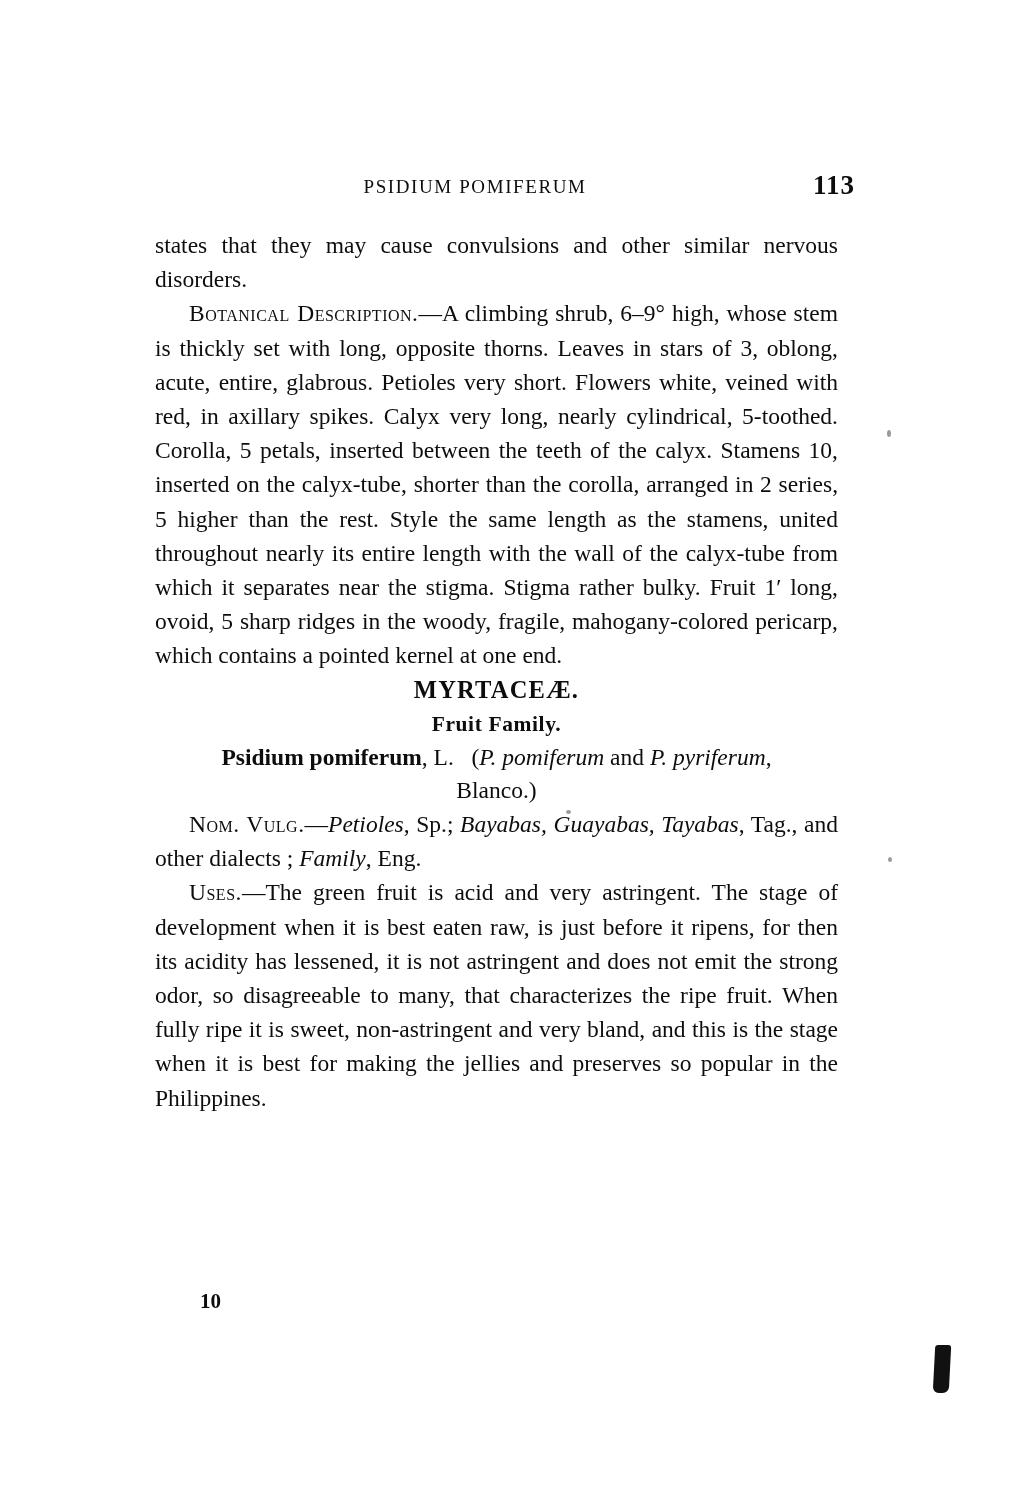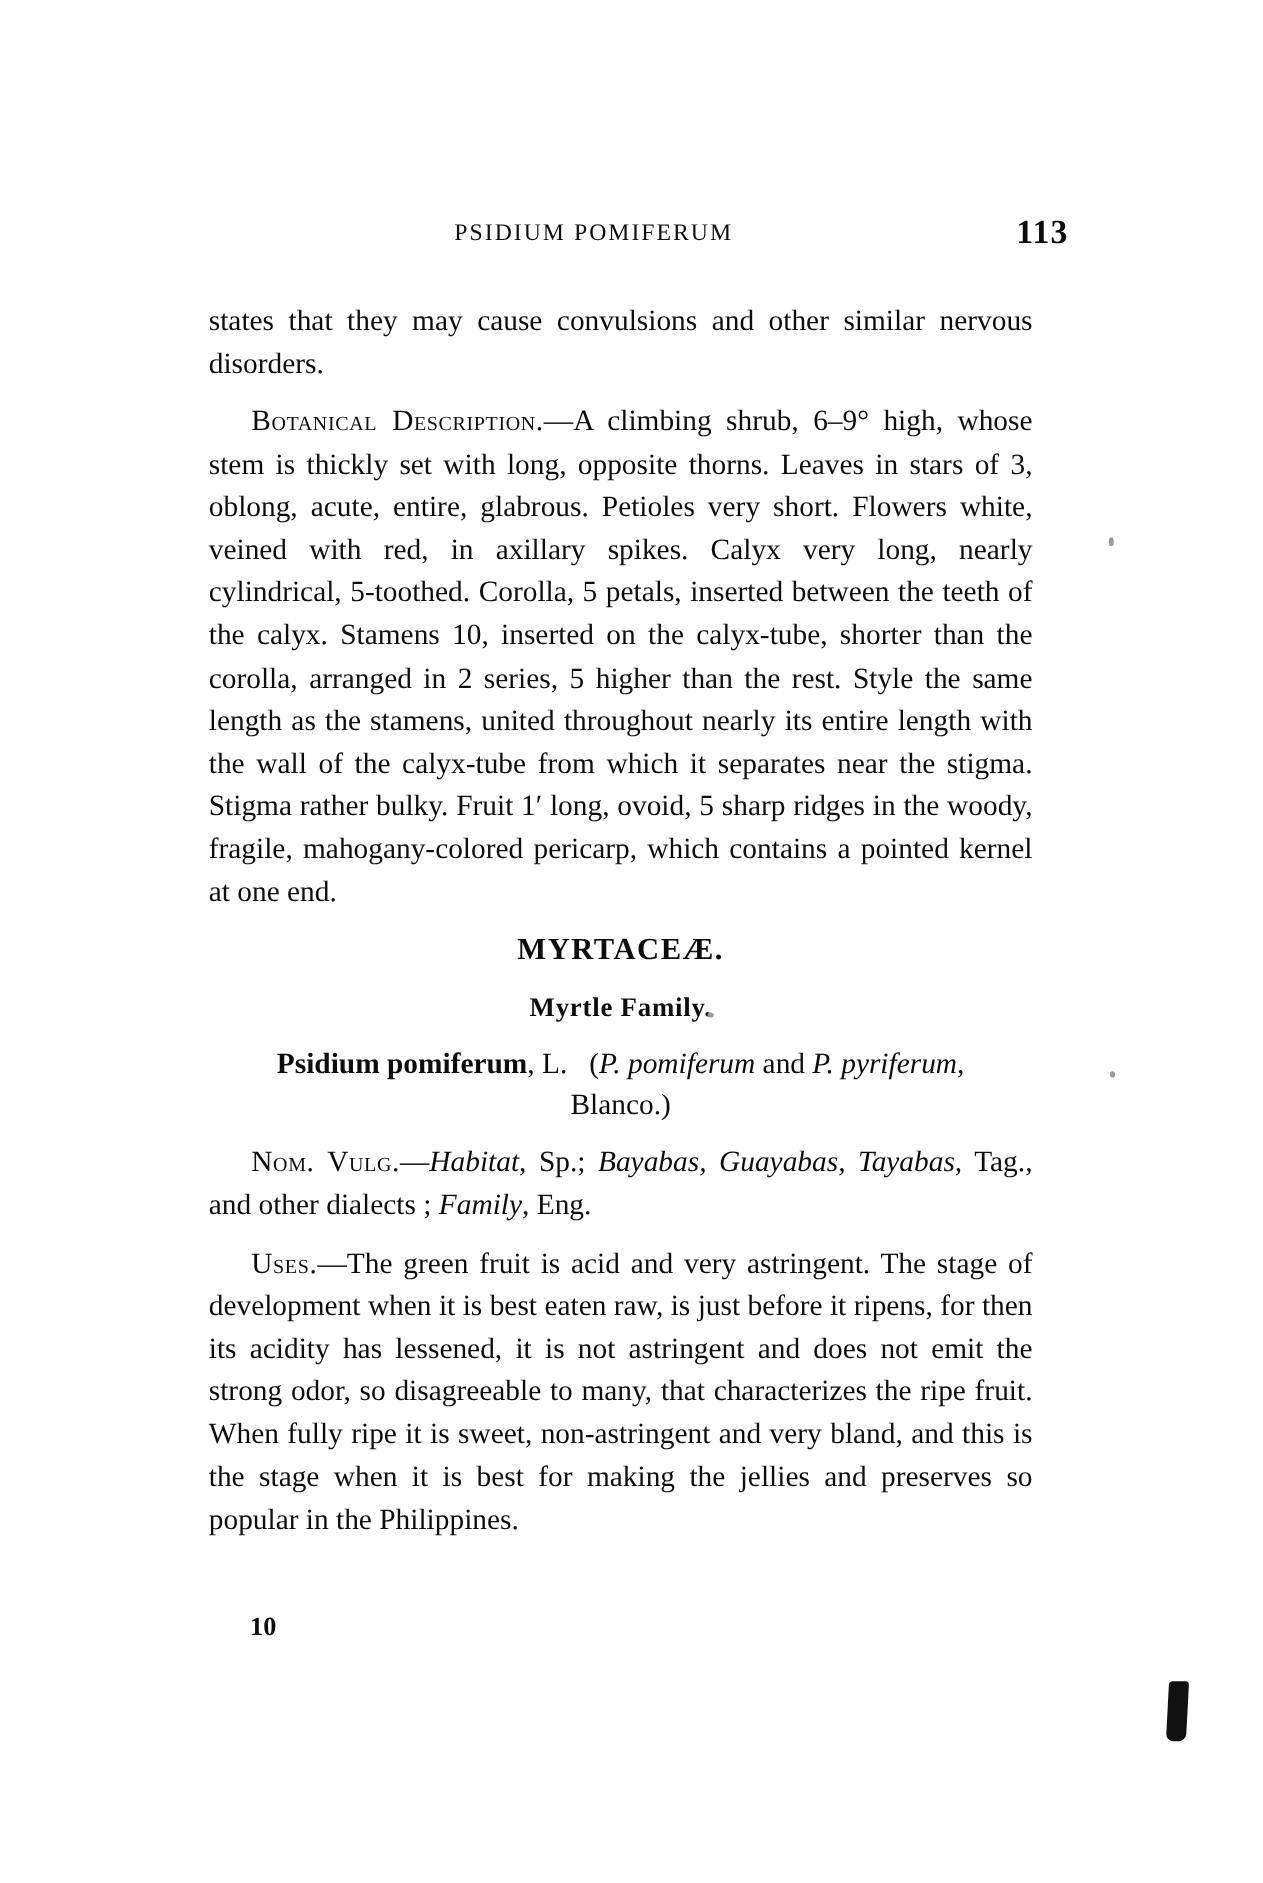--- a/index.html
+++ b/index.html
@@ -51,21 +51,21 @@
   .body-text {
     position: absolute;
     left: 155px;
     top: 228px;
     width: 683px;
     font-size: 23.5px;
     line-height: 34.2px;
     text-align: justify;
   }
   .body-text p {
-    margin: 12px;
+    margin: 0;
   }
   .indent {
     text-indent: 34px;
   }
   .noindent {
     text-indent: 0;
   }
   .sc {
     font-variant: small-caps;
     letter-spacing: 0.5px;
@@ -141,25 +141,25 @@
   <div class="body-text">
 
     <p class="noindent">states that they may cause convulsions and other similar nervous disorders.</p>
 
 
     <p class="indent"><span class="sc">Botanical Description.</span><span>—</span><span>A climbing shrub, 6–9° high, whose stem is thickly set with long, opposite thorns.  Leaves in stars of 3, oblong, acute, entire, glabrous.  Petioles very short.  Flowers white, veined with red, in axillary spikes. Calyx very long, nearly cylindrical, 5-toothed.  Corolla, 5 petals, inserted between the teeth of the calyx.  Stamens 10, inserted on the calyx-tube, shorter than the corolla, arranged in 2 series, 5 higher than the rest.  Style the same length as the stamens, united throughout nearly its entire length with the wall of the calyx-tube from which it separates near the stigma. Stigma rather bulky.  Fruit 1′ long, ovoid, 5 sharp ridges in the woody, fragile, mahogany-colored pericarp, which contains a pointed kernel at one end.</span></p>
 
 
     <p class="section-heading">MYRTACEÆ.</p>
 
-    <p class="sub-heading">Myrtle Family.</p>
+    <p class="sub-heading">Fruit Family.</p>
 
     <p class="species-line"><span class="species-name">Psidium pomiferum</span><span>, L.</span>&nbsp;&nbsp; <span>(</span><span class="it">P. pomiferum</span><span> and </span><span class="it">P. pyriferum</span><span>,</span><br><span>Blanco.)</span></p>
 
-    <p class="indent gap-before"><span class="sc">Nom. Vulg.</span><span>—</span><span class="it">Habitat</span><span>, Sp.; </span><span class="it">Bayabas, Guayabas, Tayabas</span><span>, Tag., and other dialects ; </span><span class="it">Family</span><span>, Eng.</span></p>
+    <p class="indent gap-before"><span class="sc">Nom. Vulg.</span><span>—</span><span class="it">Petioles</span><span>, Sp.; </span><span class="it">Bayabas, Guayabas, Tayabas</span><span>, Tag., and other dialects ; </span><span class="it">Family</span><span>, Eng.</span></p>
 
     <p class="indent"><span class="sc">Uses.</span><span>—</span><span>The green fruit is acid and very astringent.  The stage of development when it is best eaten raw, is just before it ripens, for then its acidity has lessened, it is not astringent and does not emit the strong odor, so disagreeable to many, that characterizes the ripe fruit.  When fully ripe it is sweet, non-astringent and very bland, and this is the stage when it is best for making the jellies and preserves so popular in the Philippines.</span></p>
 
   </div>
 
   <div class="signature">10</div>
 
   <div class="edge-mark"></div>
 
   <div class="speck speck-1"></div>

